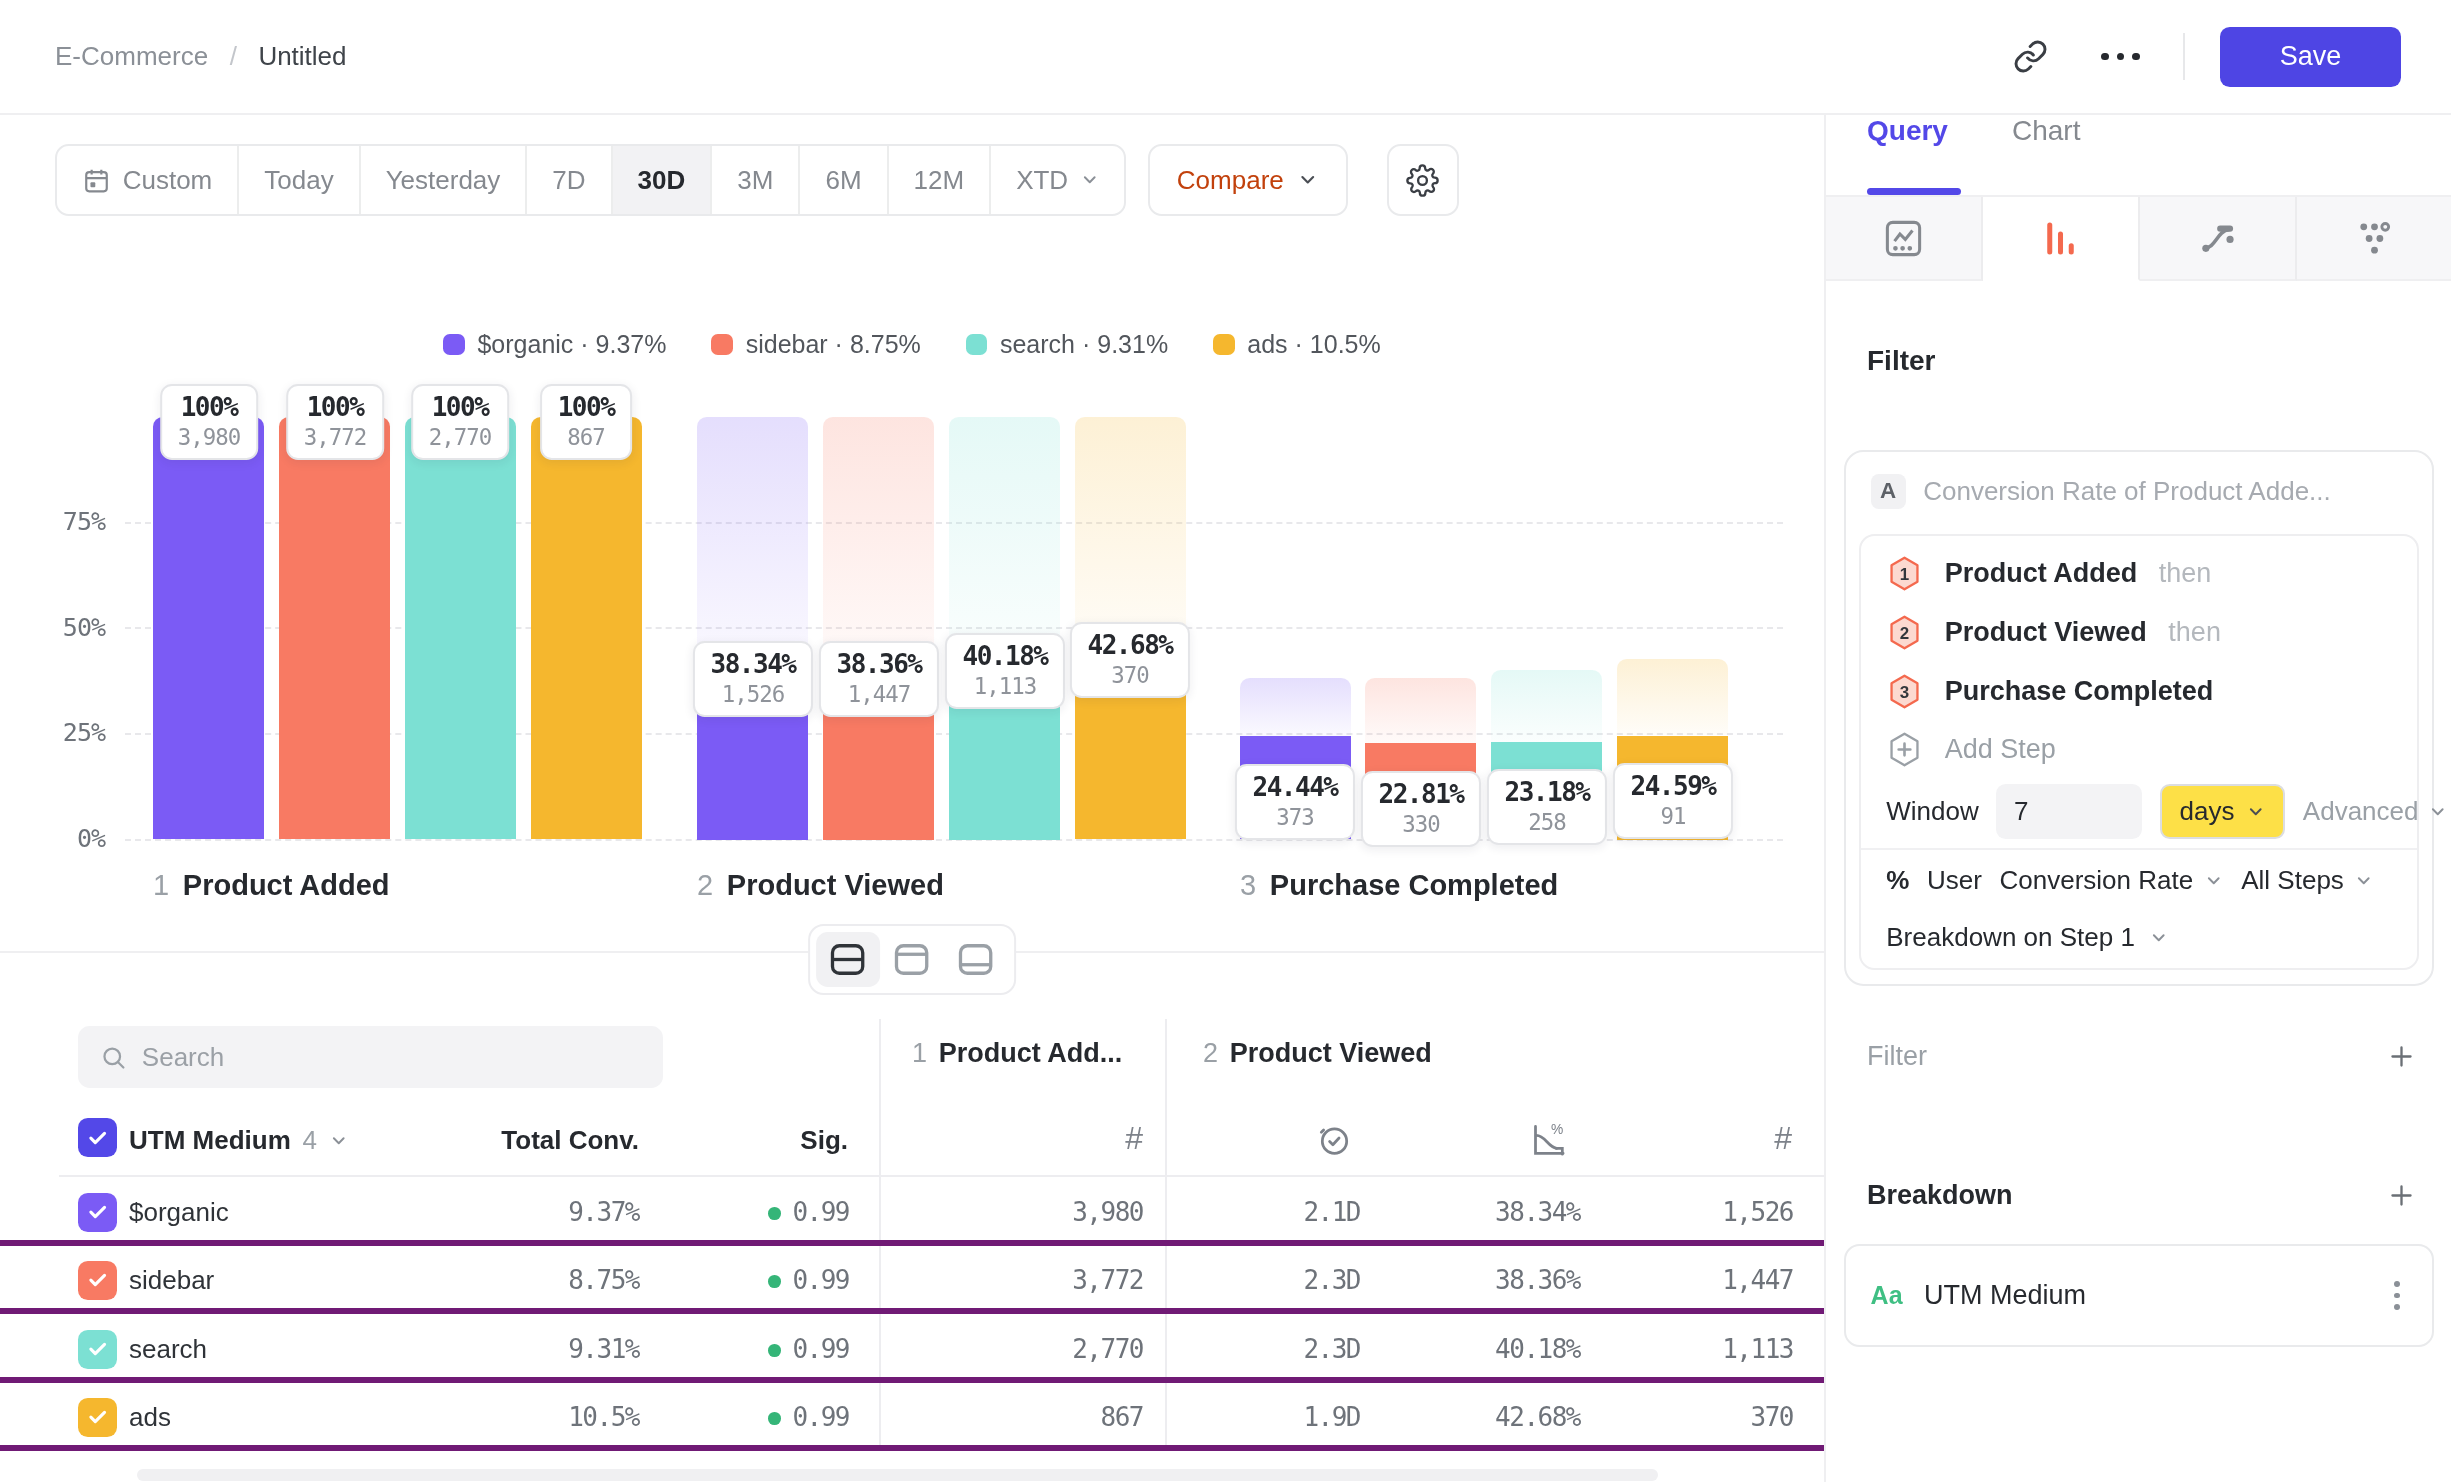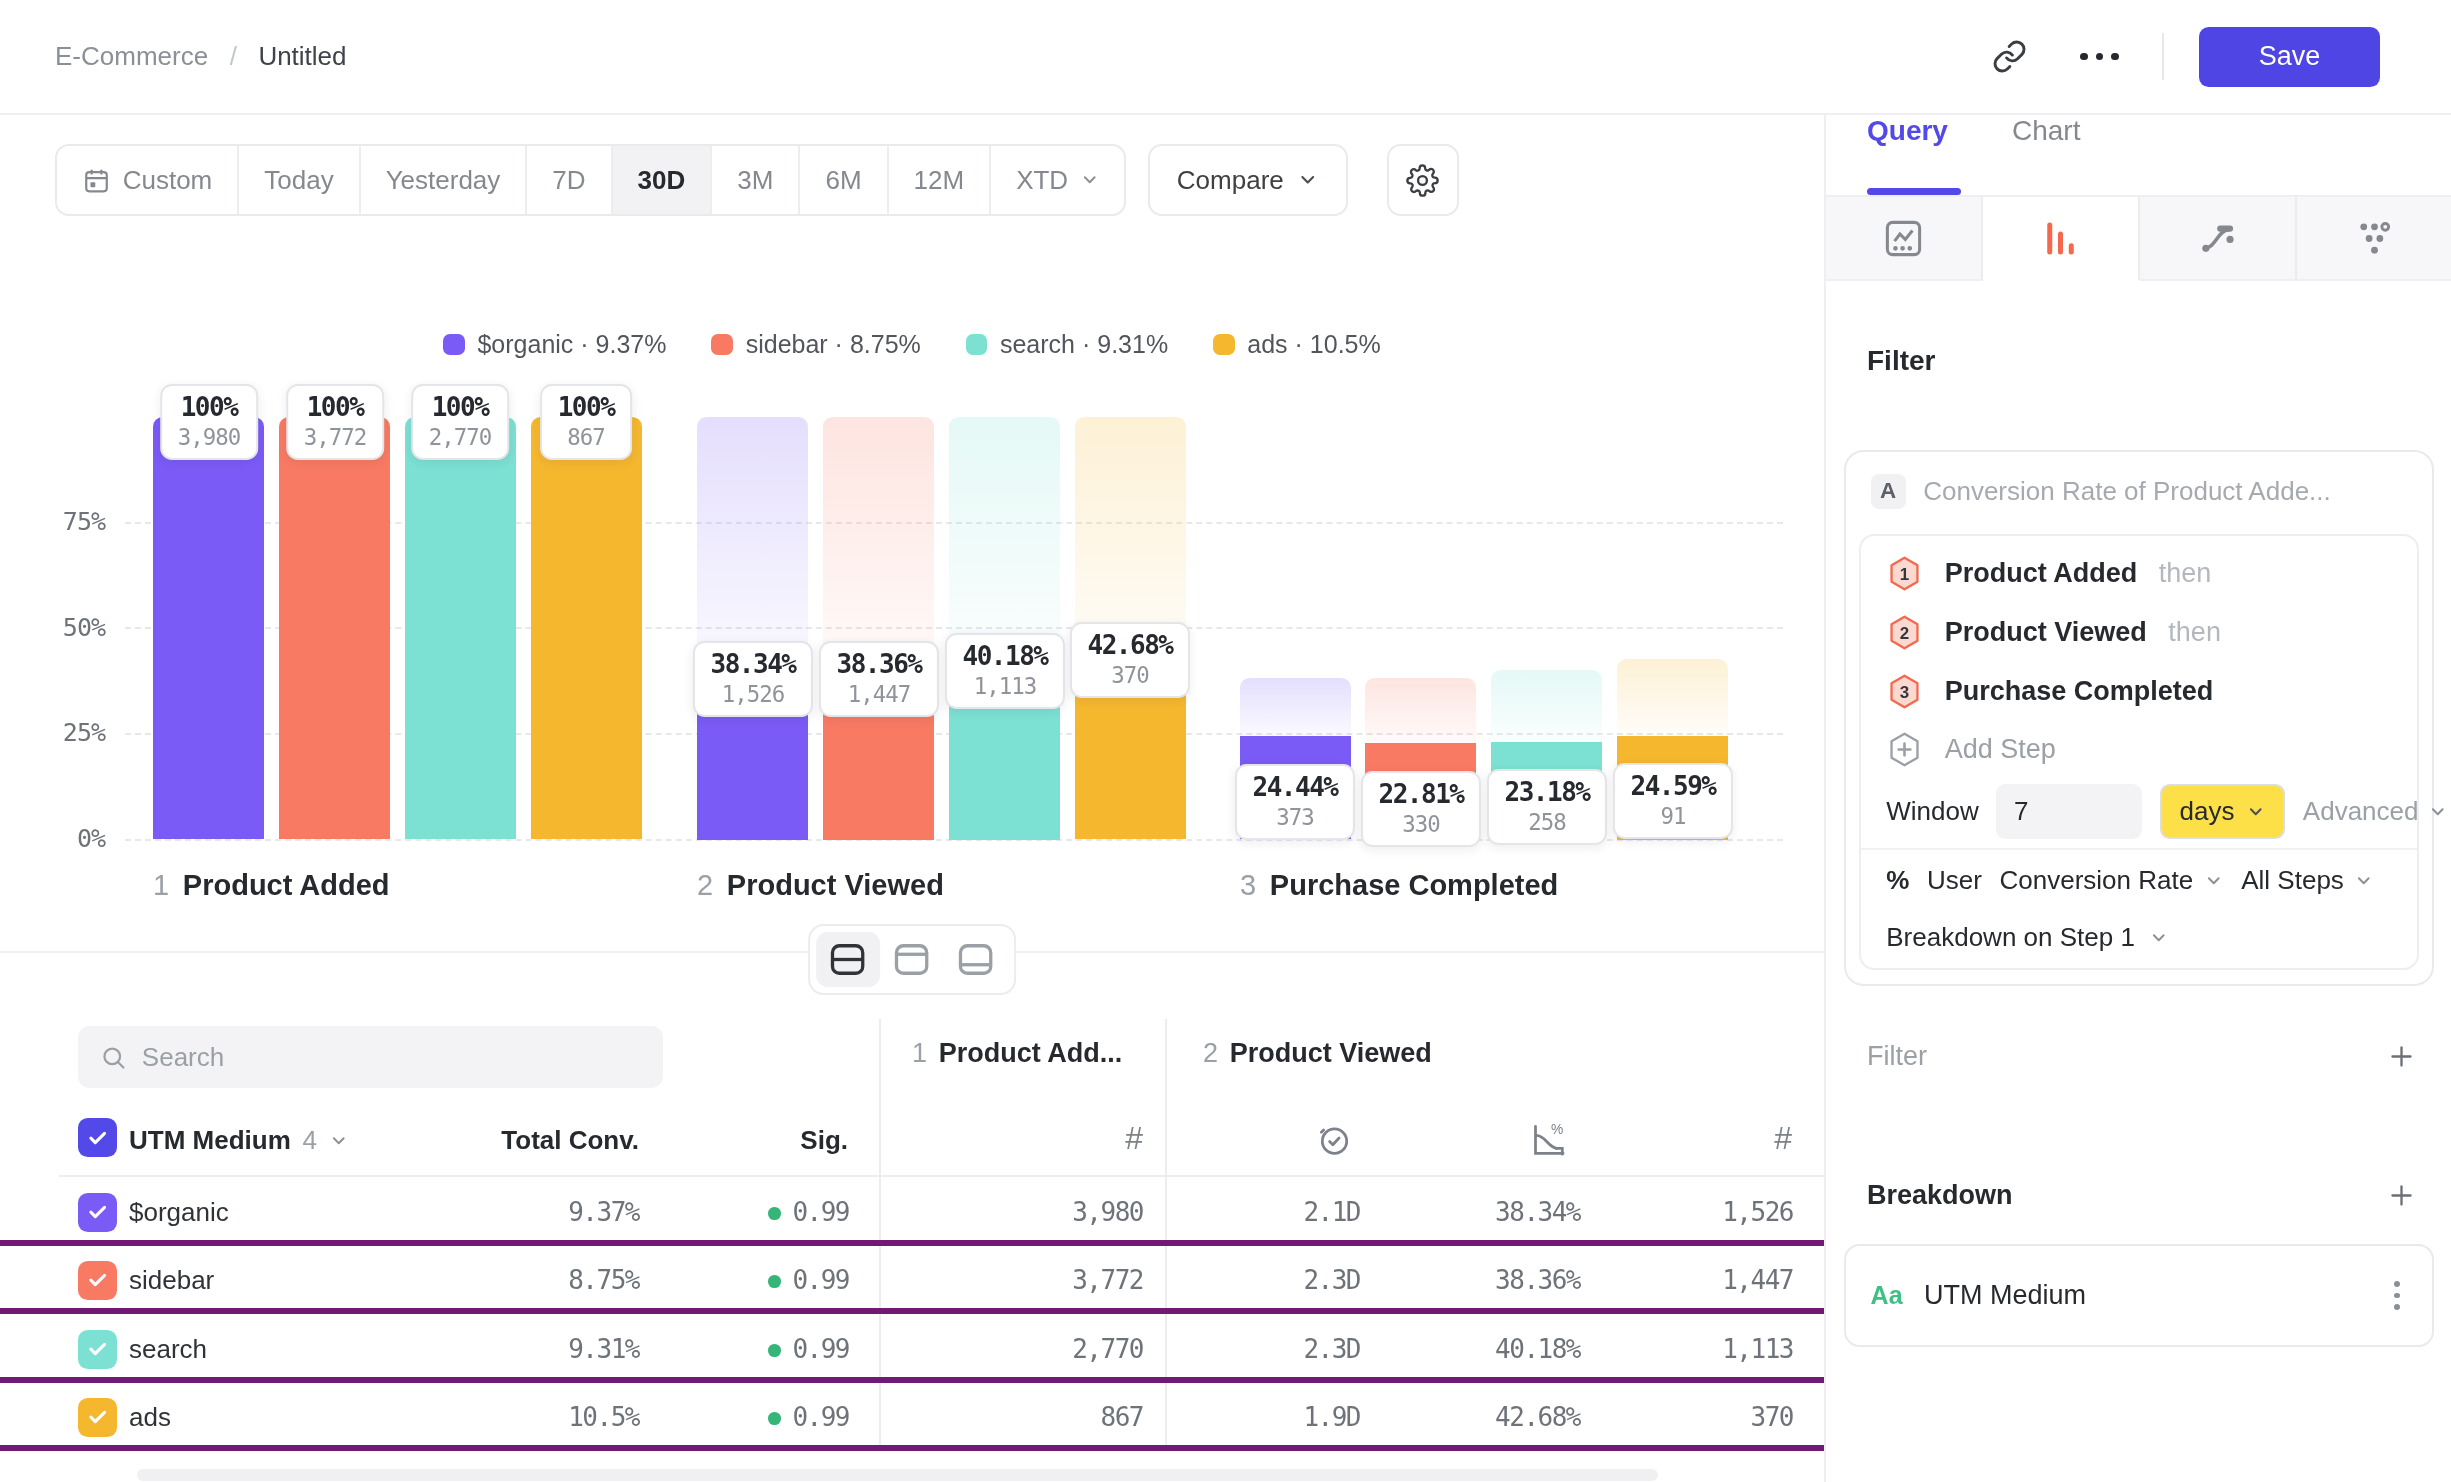--- a/index.html
+++ b/index.html
@@ -6,35 +6,35 @@
   html,body{background:#fff}
   body{font-family:"Liberation Sans",sans-serif;color:#2f3338;-webkit-font-smoothing:antialiased}
   #app{position:relative;width:2452px;height:1482px;background:#fff;overflow:hidden}
 
   
   .topbar{position:absolute;top:0;left:0;width:2452px;height:115px;border-bottom:2px solid #efeff1;display:flex;align-items:center}
   .crumbs{padding-left:55px;display:flex;align-items:center;gap:21.5px;font-size:26px}
   .crumb-a{color:#8b9097;cursor:pointer}
   .crumb-sep{color:#c3c6cb}
   .crumb-b{color:#3f444a;font-weight:500}
-  .top-right{margin-left:auto;display:flex;align-items:center;gap:35px;padding-right:72px}
+  .top-right{margin-left:auto;display:flex;align-items:center;gap:35px;padding-right:51px}
   .icon-plain{width:55px;height:55px;display:flex;align-items:center;justify-content:center;border-radius:9.8px;cursor:pointer}
   .hdots{display:flex;gap:7.8px}
   .hdots i{width:7.8px;height:7.8px;border-radius:50%;background:#26292e}
   .vsep{width:2px;height:47px;background:#e7e8ea}
   .save-btn{width:181px;height:60px;border-radius:9.8px;background:#4e45e4;color:#fff;font-size:27px;font-weight:500;display:flex;align-items:center;justify-content:center;border:none;cursor:pointer}
 
   
   .main-left{position:absolute;top:115px;left:0;width:1824px;bottom:0}
   .toolbar{position:absolute;top:29px;left:55px;display:flex;align-items:center}
   .seg{display:flex;height:72px;border:2px solid #e9eaec;border-radius:13.7px;overflow:hidden;background:#fff}
   .seg-item{display:flex;align-items:center;gap:11.7px;padding:0 25px;font-size:26px;color:#85898f;border-left:2px solid #eceded;cursor:pointer;white-space:nowrap}
   .seg-item:first-child{border-left:none}
   .seg-item.active{background:#f2f2f4;color:#26292e;font-weight:600}
-  .btn{height:72px;border:2px solid #e9eaec;border-radius:13.7px;background:#fff;display:flex;align-items:center;gap:13.7px;padding:0 27px;font-size:26px;color:#404040;cursor:pointer}
+  .btn{height:72px;border:2px solid #e9eaec;border-radius:13.7px;background:#fff;display:flex;align-items:center;gap:13.7px;padding:0 27px;font-size:26px;color:#c2410c;cursor:pointer}
   .btn .chev{color:#4a4e54}
   .ml22{margin-left:21.5px}.ml40{margin-left:39px}.ml19{margin-left:18.5px}
   .gear-btn{width:72px;padding:0;justify-content:center}
 
   
   .legend{position:absolute;top:215px;left:0;width:1824px;display:flex;justify-content:center;gap:45px}
   .leg{display:flex;align-items:center;gap:12.7px;font-size:25px;color:#52565c;cursor:pointer}
   .leg .sw{width:21.5px;height:21.5px;border-radius:6.8px}
 
   

